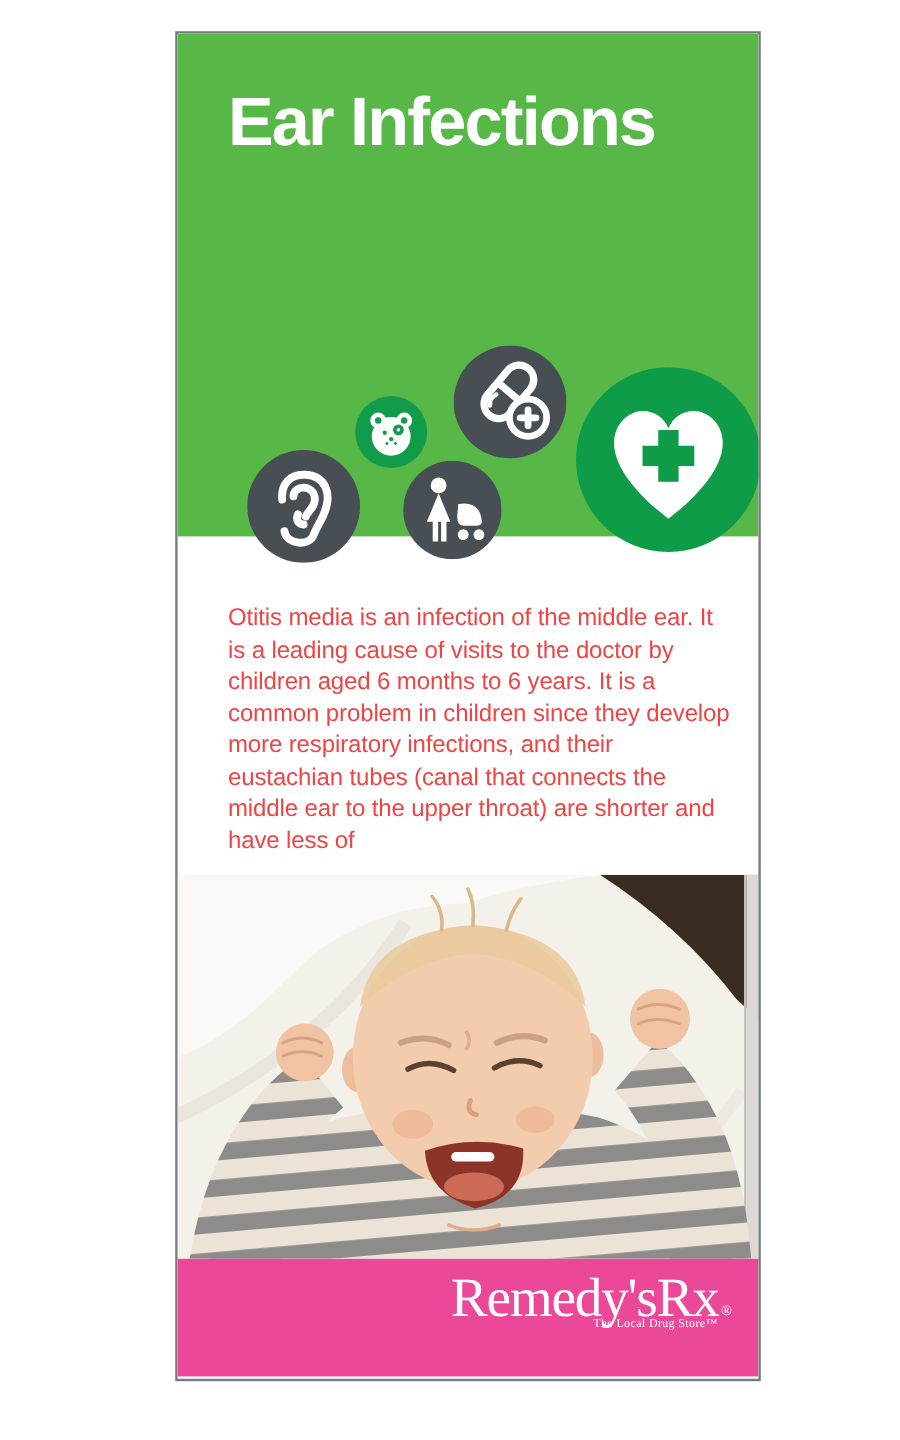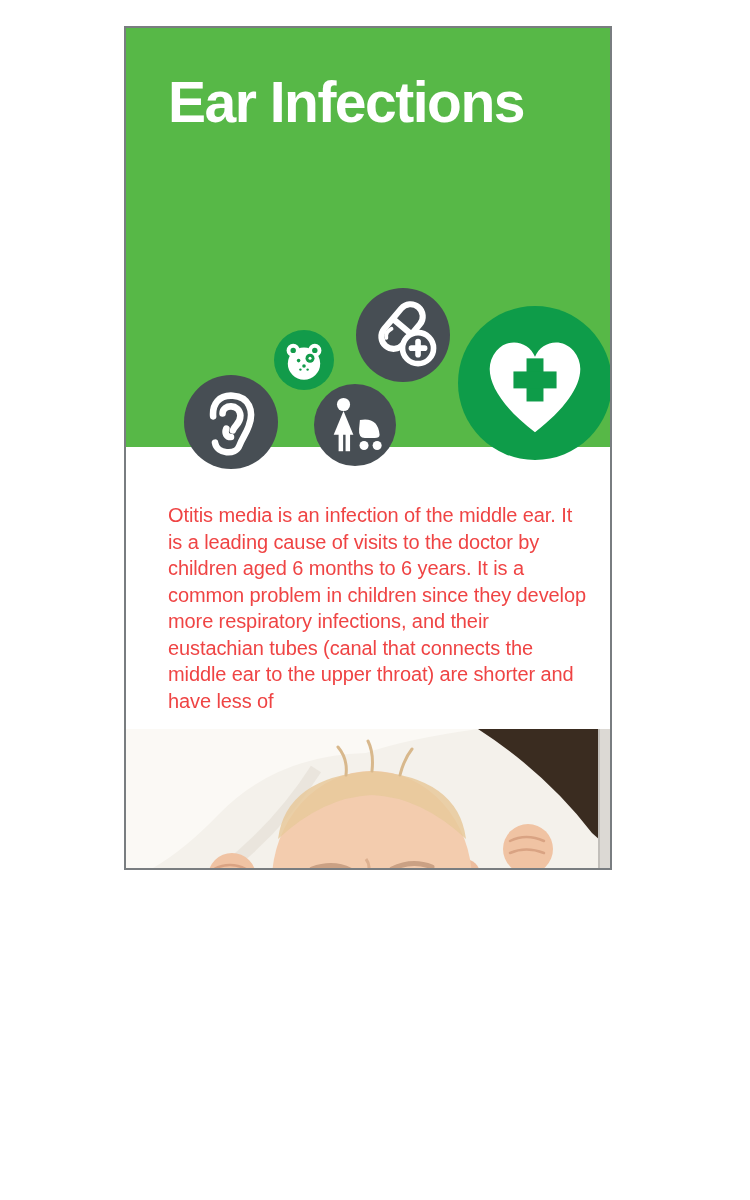--- a/index.html
+++ b/index.html
@@ -1,21 +1,21 @@
 <!DOCTYPE html>
 <html><head>
 <meta charset="utf-8">
 <style>
   html,body{margin:0;padding:0;}
   body{
     width:750px;height:1200px;background:#ffffff;position:relative;
     font-family:"Liberation Sans", sans-serif;overflow:hidden;
   }
   .brochure{
-    position:absolute;left:124px;top:26px;width:488px;height:844px;
+    position:absolute;left:146px;top:26px;width:488px;height:1125px;
     border:2px solid #797d80;box-sizing:border-box;background:#ffffff;
     overflow:hidden;
   }
   .header{
     position:absolute;left:0;top:0;width:484px;height:419px;background:#57B847;
   }
   .title{
     position:absolute;left:42px;top:46px;margin:0;
     font-size:57px;line-height:1;font-weight:700;color:#ffffff;
     letter-spacing:-1.5px;font-family:"Liberation Sans", sans-serif;

